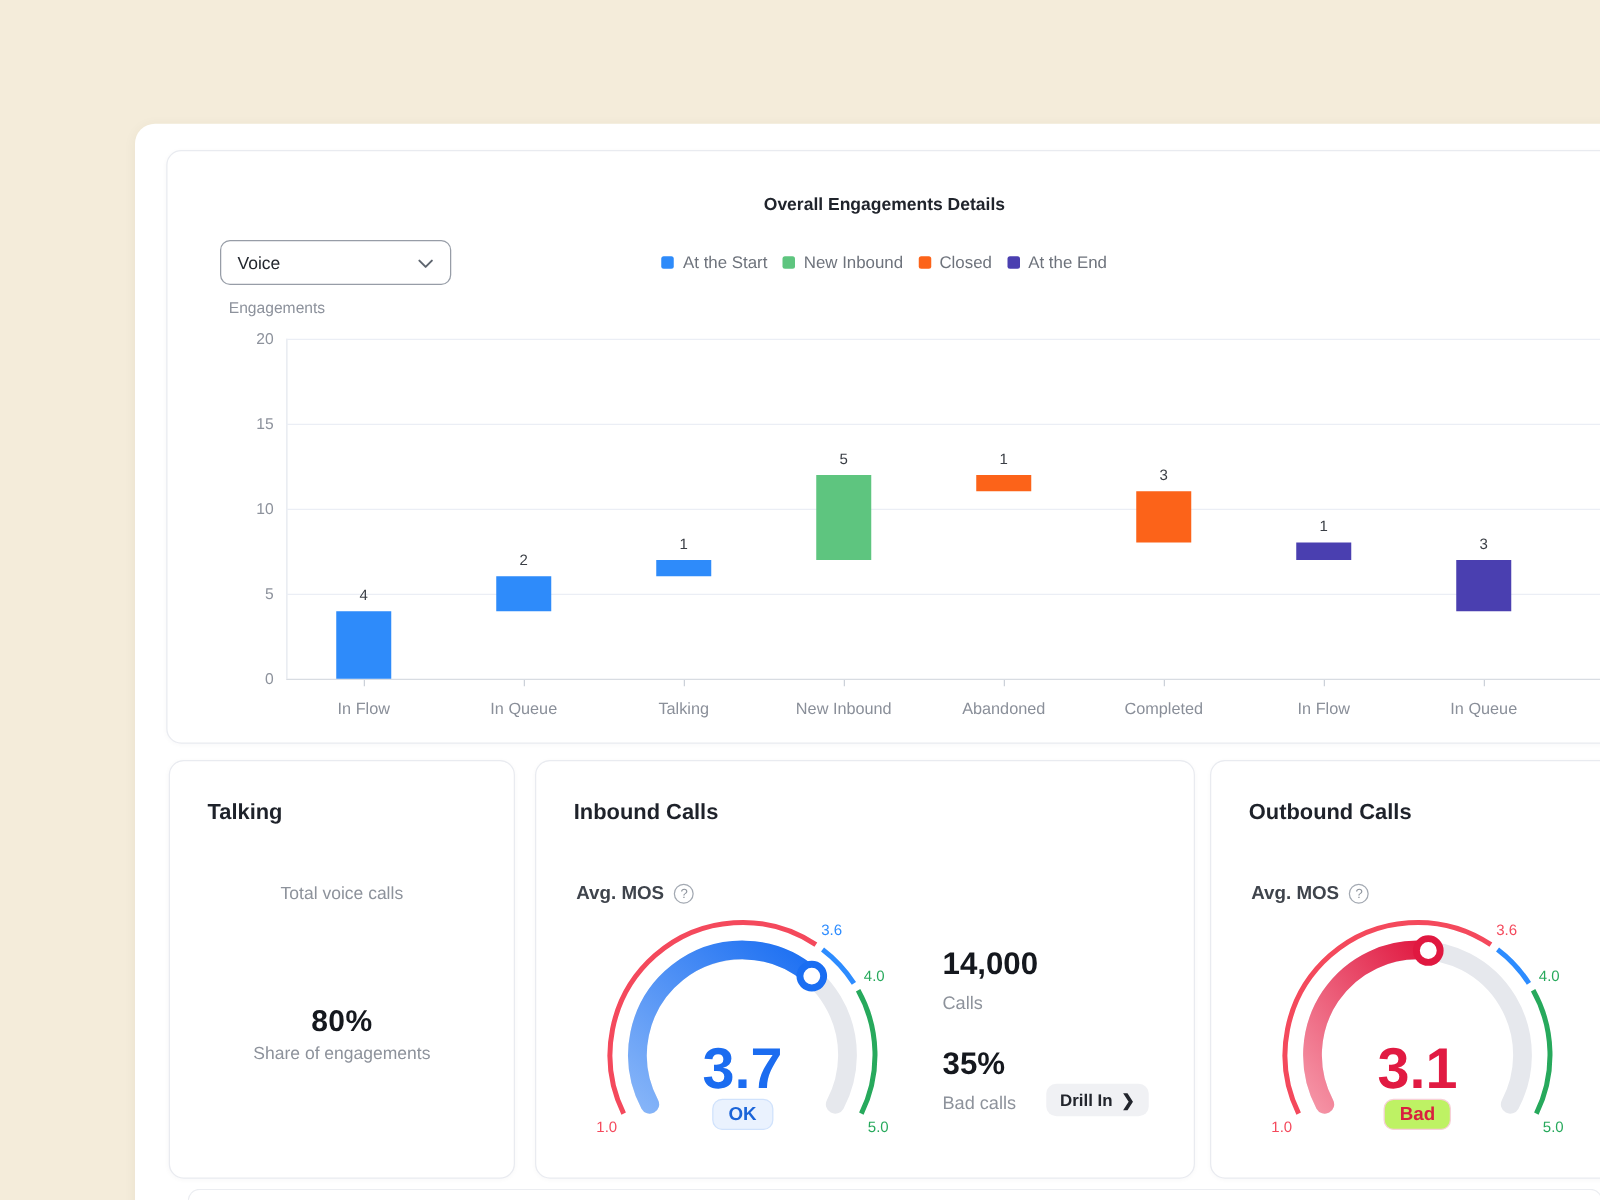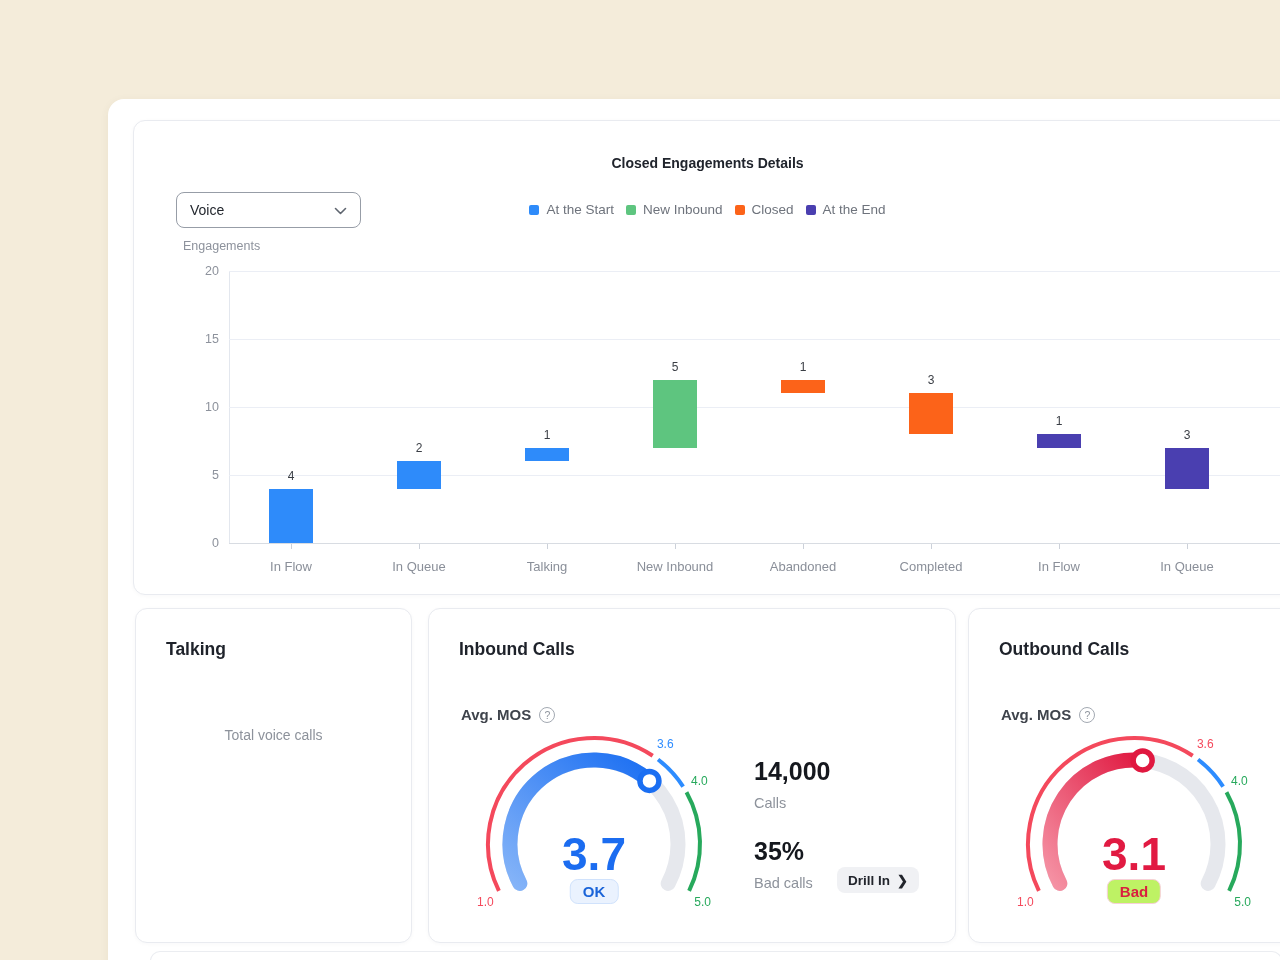--- a/index.html
+++ b/index.html
@@ -37,21 +37,21 @@
   .bar-label{position:absolute;width:60px;text-align:center;font-size:12px;color:#3a3e45;}
   .cat-label{position:absolute;width:120px;text-align:center;font-size:13px;color:#8a8f99;top:288px;}
   .cat-tick{position:absolute;top:273px;width:1px;height:5px;background:#ccd1d9;}
   
   #card-overall{left:135px;top:608px;width:275px;height:333px;}
   #card-inbound{left:428px;top:608px;width:526px;height:333px;}
   #card-outbound{left:968px;top:608px;width:420px;height:333px;}
   .card-title{position:absolute;left:30px;top:30px;font-size:17.5px;font-weight:bold;color:#1e222a;}
   .metric{position:absolute;left:0;width:100%;text-align:center;}
   .metric-value{font-size:24px;font-weight:bold;color:#15181e;letter-spacing:0.3px;}
-  .metric-label{font-size:14px;color:#8d929b;margin-top:23px;}
+  .metric-label{font-size:14px;color:#8d929b;margin-top:2px;}
   .gauge-label{position:absolute;left:32px;top:97px;display:flex;align-items:center;gap:8px;
     font-size:15px;font-weight:bold;color:#3f444c;}
   .help-icon{width:16px;height:16px;border:1.2px solid #a3a9b2;border-radius:50%;box-sizing:border-box;
     display:inline-flex;align-items:center;justify-content:center;font-size:10.5px;font-weight:normal;
     color:#8f959e;cursor:pointer;}
   .gauge-wrap{position:absolute;left:25px;top:125px;width:280px;height:185px;}
   .gauge-badge{position:absolute;left:50%;top:145px;transform:translateX(-50%);
     padding:3px 12px;border-radius:8px;font-size:15px;font-weight:bold;white-space:nowrap;}
   .stat-value{position:absolute;left:325px;font-size:25px;font-weight:bold;color:#15181e;}
   .stat-label{position:absolute;left:325px;font-size:14.5px;color:#8d929b;}
@@ -63,21 +63,21 @@
     border:1px solid #ebedf1;border-bottom:none;border-radius:10px 10px 0 0;background:#fff;}
   .gauge-value-text{font-family:"Liberation Sans", sans-serif;font-weight:bold;}
   .gauge-tick-text{font-family:"Liberation Sans", sans-serif;font-size:12px;}
 </style>
 </head>
 <body>
 
 <div class="main-panel"></div>
 
 <div class="card" id="chart-card">
-  <div class="chart-title">Closed Engagements Details</div>
+  <div class="chart-title">Overall Engagements Details</div>
 
   <div class="filter-select">
     <span>Voice</span>
     <span>
       <svg width="13" height="8" viewBox="0 0 13 8">
           <polyline points="1.5,1.5 6.5,6.5 11.5,1.5" fill="none" stroke="#5f6670" stroke-width="1.6" stroke-linecap="round" stroke-linejoin="round"></polyline>
         </svg>
     </span>
   </div>
 
@@ -147,20 +147,24 @@
       <div class="cat-label" style="left: 993px;">In Queue</div>
       <div class="cat-tick" style="left: 1053px;"></div>
     </div>
 </div>
 
 <div class="card" id="card-overall">
   <div class="card-title">Talking</div>
   <div class="metric" style="top:95px;">
     <div class="metric-label">Total voice calls</div>
   </div>
+  <div class="metric" style="top:195px;">
+    <div class="metric-value">80%</div>
+    <div class="metric-label">Share of engagements</div>
+  </div>
 </div>
 
 <div class="card" id="card-inbound">
   <div class="card-title">Inbound Calls</div>
   <div class="gauge-label">
     <span>Avg. MOS</span>
     <span class="help-icon">?</span>
   </div>
   <div class="gauge-wrap" id="gauge-inbound"><svg width="280" height="185">
         <defs>

